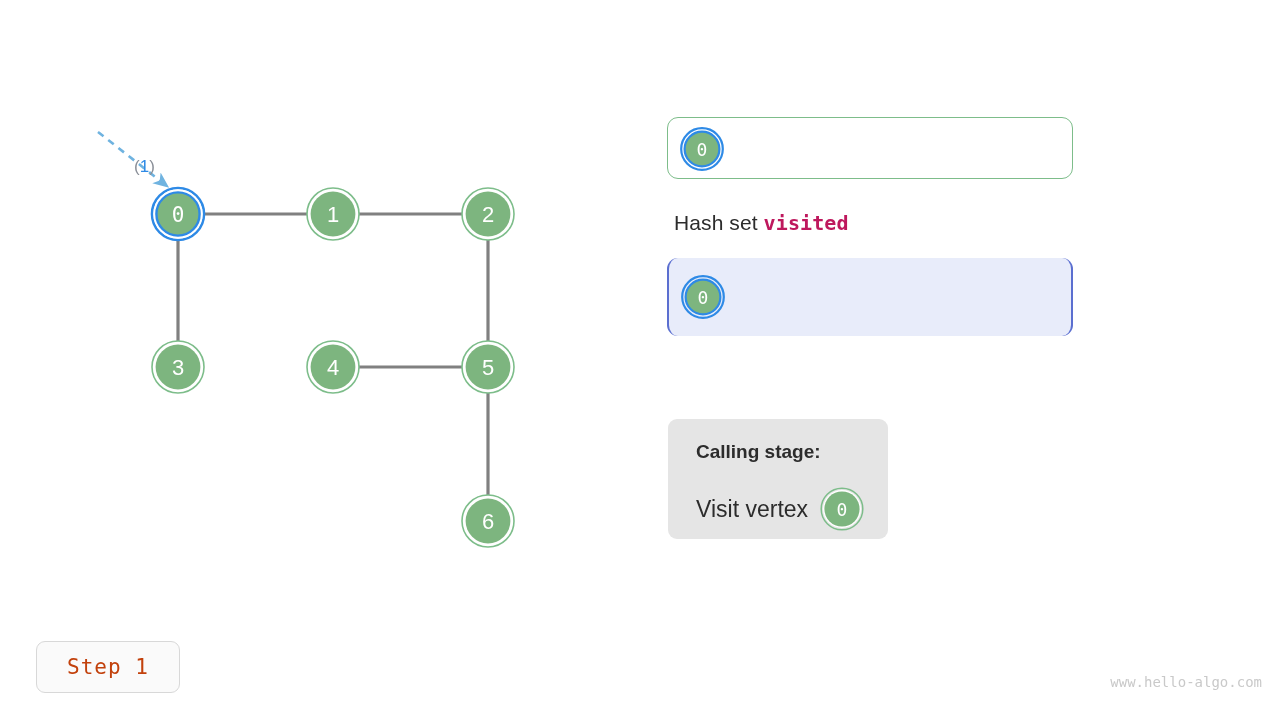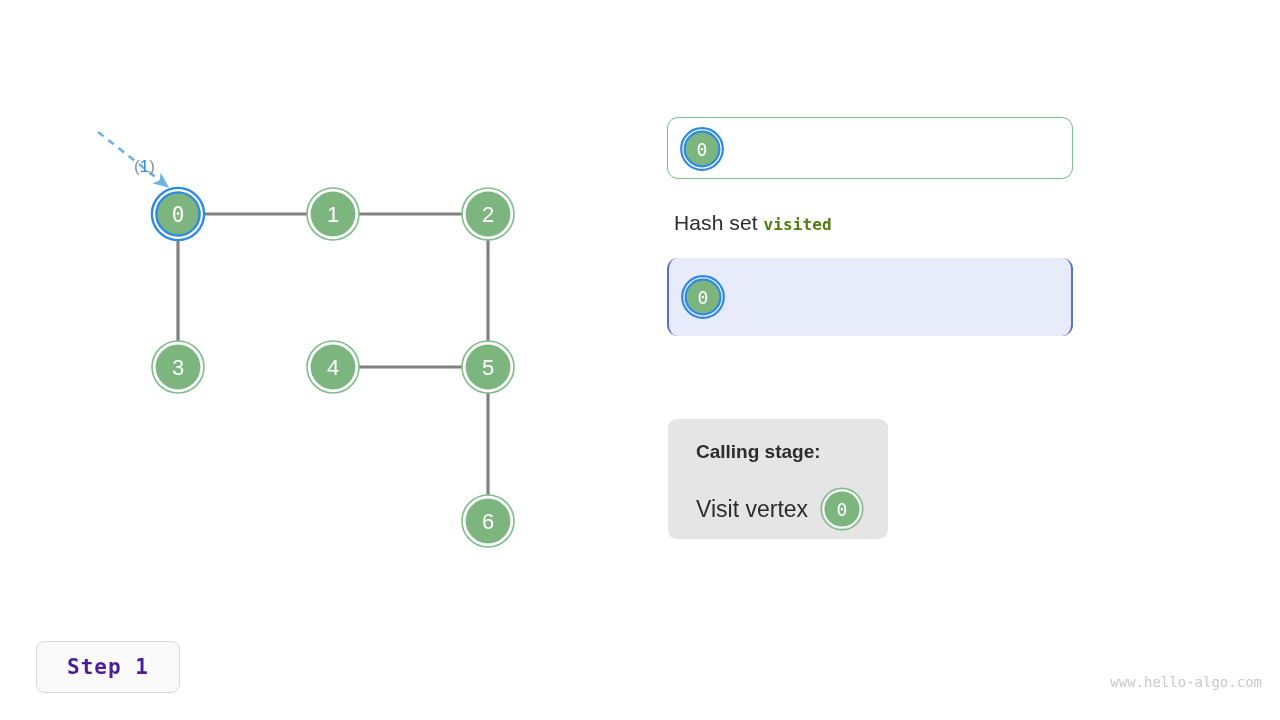--- a/index.html
+++ b/index.html
@@ -79,23 +79,23 @@
     letter-spacing: 0.1px;
   }
   .section-title .code-green {
     font-family: "DejaVu Sans Mono", "Liberation Mono", monospace;
     color: #3e9e56;
     font-weight: bold;
     font-size: 20px;
   }
   .section-title .code-blue {
     font-family: "DejaVu Sans Mono", "Liberation Mono", monospace;
-    color: #4d7c0f;
+    color: #be185d;
     font-weight: bold;
-    font-size: 16px;
+    font-size: 20px;
   }
 
   .container-box {
     position: absolute;
     box-sizing: border-box;
   }
   .container-box.res-box {
     border: 1.6px solid #7dbd8a;
     border-radius: 11px;
     background: #ffffff;
@@ -162,23 +162,23 @@
     box-sizing: border-box;
     background: #fafafa;
     border: 1.4px solid #d8d8d8;
     border-radius: 9px;
     display: flex;
     align-items: center;
     justify-content: center;
   }
   #step-badge-text {
     font-family: "DejaVu Sans Mono", "Liberation Mono", monospace;
-    font-weight: bold;
+    font-weight: normal;
     font-size: 21px;
-    color: #4c1d95;
+    color: #c2410c;
     letter-spacing: 1px;
     white-space: nowrap;
   }
 
   
   #watermark {
     position: absolute;
     right: 18px;
     top: 674px;
     font-family: "DejaVu Sans Mono", "Liberation Mono", monospace;

